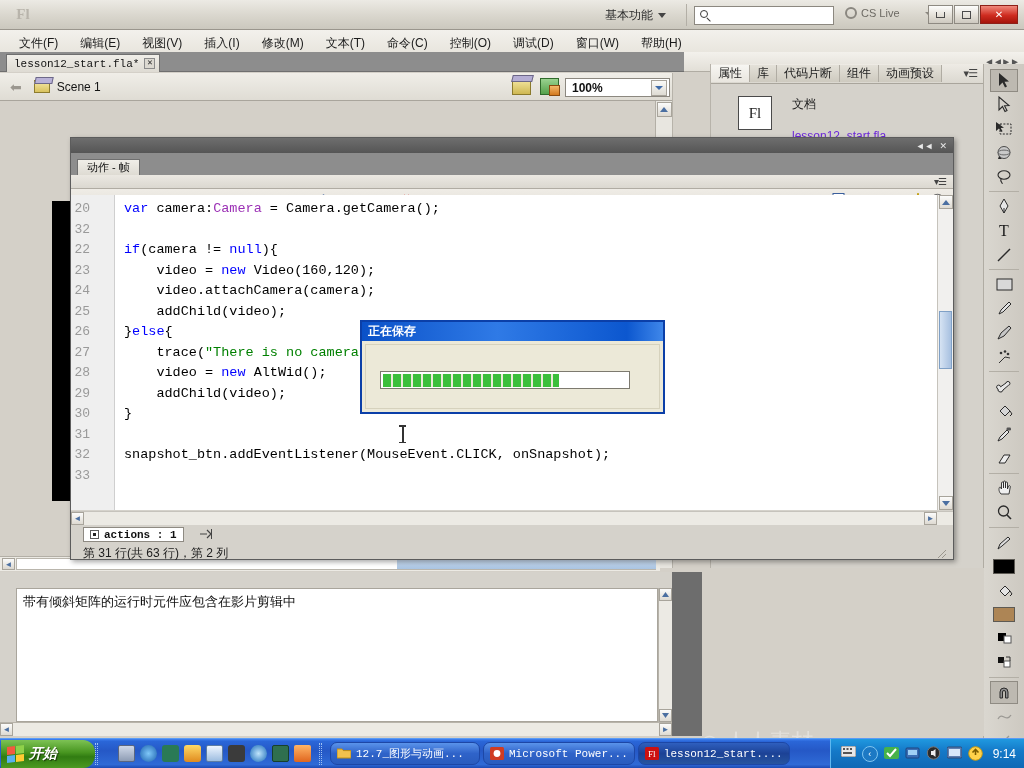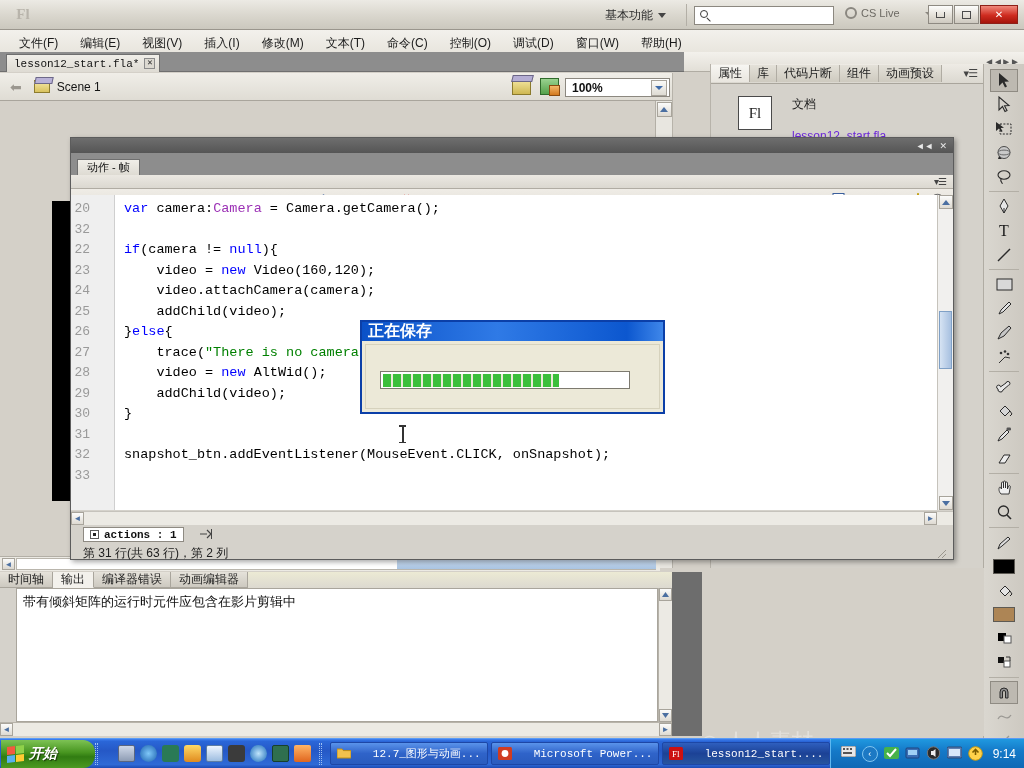--- a/index.html
+++ b/index.html
@@ -287,21 +287,21 @@
   #ibeam i{position:absolute;left:0;top:0;width:1.5px;height:18px;background:#333;}
 
   
   #savedlg{
     position:absolute;left:360px;top:320px;width:305px;height:94px;
     border:2px solid #0b3fa8;background:#ece9d8;
   }
   #savedlg-title{
     height:19px;background:linear-gradient(90deg,#0a51c8 0%,#2f7ae6 45%,#0c57cf 88%,#3f87ea 100%);
     display:flex;align-items:center;padding-left:6px;
-    color:#fff;font-size:16px;font-weight:bold;
+    color:#fff;font-size:12px;font-weight:bold;
   }
   #savedlg-body{position:absolute;left:3px;top:22px;right:3px;bottom:3px;background:#ece9d8;border:1px solid #d6d2bd;}
   #progress-outer{
     position:absolute;left:14px;top:26px;width:250px;height:18px;
     background:#fff;border:1px solid #7d7a6f;
   }
   #progress-fill{
     position:absolute;left:2px;top:2px;height:13px;
     background:repeating-linear-gradient(90deg,#3bbf3b 0 8px,#ece9d8 8px 10px);
   }
@@ -361,22 +361,22 @@
   .winflag{width:17px;height:16px;display:grid;grid-template-columns:1fr 1fr;grid-template-rows:1fr 1fr;gap:1px;transform:skewY(-6deg);}
   .winflag i:nth-child(1){background:#f25a40;} .winflag i:nth-child(2){background:#8fd14a;}
   .winflag i:nth-child(3){background:#57b1ef;} .winflag i:nth-child(4){background:#ffcc33;}
   #quicklaunch{display:flex;align-items:center;gap:5px;margin-left:12px;padding:0 8px;}
   .ql{width:17px;height:17px;border-radius:2px;}
   .ql-sep{width:3px;height:22px;border-left:1px dotted #9dc0f2;border-right:1px dotted #9dc0f2;}
   #tasks{display:flex;align-items:center;gap:3px;margin-left:8px;}
   .task{
     height:23px;min-width:150px;max-width:168px;
     background:linear-gradient(#5a93ea,#2f63c9 50%,#2a5cbe);
-    border:1px solid #1d47a6;border-radius:2px;
-    display:flex;align-items:center;gap:22px;padding:0 6px;
+    border:1px solid #1d47a6;border-radius:7px;
+    display:flex;align-items:center;gap:5px;padding:0 6px;
     color:#fff;font-size:11px;font-family:"Liberation Mono","DejaVu Sans Mono",monospace;
     white-space:nowrap;overflow:hidden;
   }
   .task.active{background:linear-gradient(#2f5fbe,#1c4296 50%,#27559f);}
   .task .ti{width:14px;height:14px;flex:0 0 auto;}
   #tray{
     margin-left:auto;height:30px;
     background:linear-gradient(#2099e0,#1479c8 40%,#0f68b4);
     display:flex;align-items:center;gap:6px;padding:0 8px 0 10px;
     border-left:1px solid #5fb8f0;
@@ -655,26 +655,20 @@
 </div>
 
 <div id="bottom-scrollbar">
   <div style="position:absolute;left:2px;top:1px;width:13px;height:12px;background:linear-gradient(#fbfbfa,#dbd7cf);border:1px solid #a8a49b;display:flex;align-items:center;justify-content:center;color:#4b6fa1;font-size:8px;">◄</div>
   <div style="position:absolute;left:16px;top:1px;width:640px;height:12px;background:#fff;border:1px solid #b9b5ac;">
     <div style="position:absolute;left:380px;top:0;width:259px;height:10px;background:linear-gradient(#cfe0f3,#a9c4e2);"></div>
   </div>
 </div>
 
 <div id="outputpanel">
-  <div id="output-tabs">
-    <div class="otab">时间轴</div>
-    <div class="otab active">输出</div>
-    <div class="otab">编译器错误</div>
-    <div class="otab">动画编辑器</div>
-  </div>
   <div id="output-gutter"></div>
   <div id="output-body">带有倾斜矩阵的运行时元件应包含在影片剪辑中</div>
   <div id="output-vscroll">
     <div class="sb" style="top:0;">
       <svg width="7" height="5">
           <path d="M3.5 0 L7 5 L0 5 Z" fill="#4b6fa1"></path>
         </svg>
     </div>
     <div class="sb" style="bottom:0;">
       <svg width="7" height="5">

